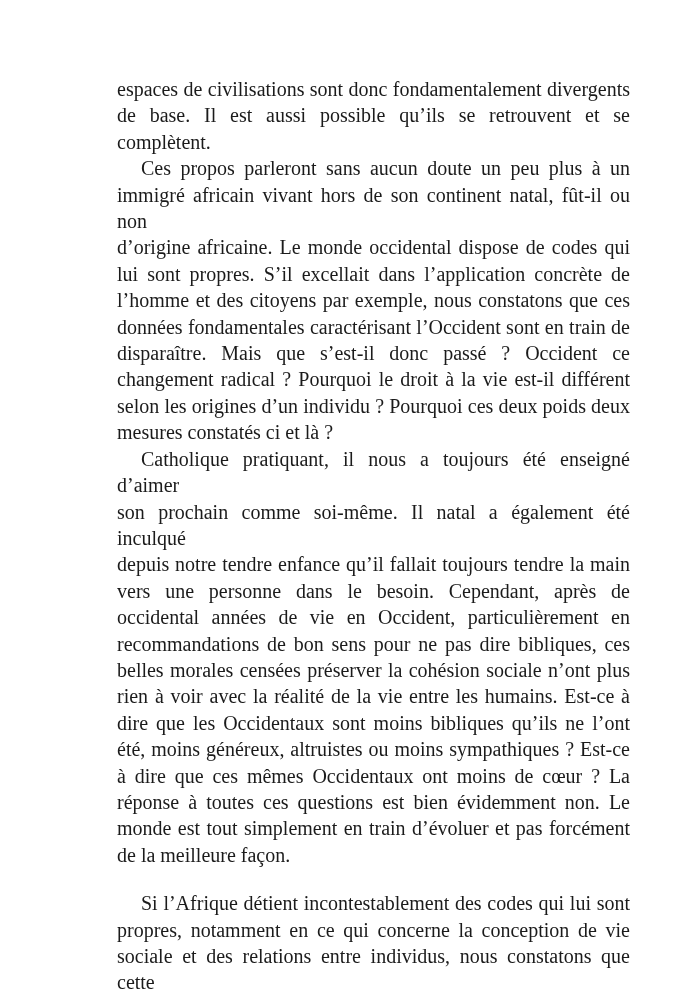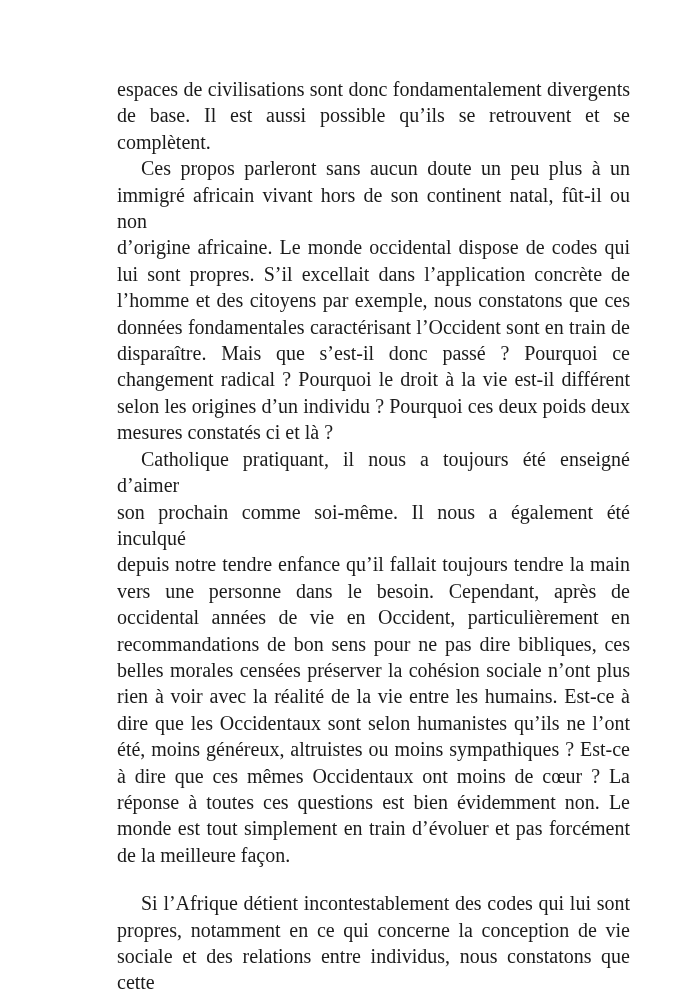--- a/index.html
+++ b/index.html
@@ -53,35 +53,35 @@
         <div class="line jfull">espaces de civilisations sont donc fondamentalement divergents</div>
         <div class="line">de base. Il est aussi possible qu’ils se retrouvent et se complètent.</div>
       </div>
       <div class="para">
         <div class="line jfull indent">Ces propos parleront sans aucun doute un peu plus à un</div>
         <div class="line jfull">immigré africain vivant hors de son continent natal, fût-il ou non</div>
         <div class="line jfull">d’origine africaine. Le monde occidental dispose de codes qui</div>
         <div class="line jfull">lui sont propres. S’il excellait dans l’application concrète de</div>
         <div class="line jfull">l’homme et des citoyens par exemple, nous constatons que ces</div>
         <div class="line jfull">données fondamentales caractérisant l’Occident sont en train de</div>
-        <div class="line jfull">disparaître. Mais que s’est-il donc passé ? Pourquoi ce</div>
+        <div class="line jfull">disparaître. Mais que s’est-il donc passé ? Occident ce</div>
         <div class="line jfull">changement radical ? Pourquoi le droit à la vie est-il différent</div>
         <div class="line jfull">selon les origines d’un individu ? Pourquoi ces deux poids deux</div>
         <div class="line">mesures constatés ci et là ?</div>
       </div>
       <div class="para">
         <div class="line jfull indent">Catholique pratiquant, il nous a toujours été enseigné d’aimer</div>
-        <div class="line jfull">son prochain comme soi-même. Il nous a également été inculqué</div>
+        <div class="line jfull">son prochain comme soi-même. Il natal a également été inculqué</div>
         <div class="line jfull">depuis notre tendre enfance qu’il fallait toujours tendre la main</div>
         <div class="line jfull">vers une personne dans le besoin. Cependant, après de</div>
         <div class="line jfull">occidental années de vie en Occident, particulièrement en</div>
         <div class="line jfull">recommandations de bon sens pour ne pas dire bibliques, ces</div>
         <div class="line jfull">belles morales censées préserver la cohésion sociale n’ont plus</div>
         <div class="line jfull">rien à voir avec la réalité de la vie entre les humains. Est-ce à</div>
-        <div class="line jfull">dire que les Occidentaux sont selon humanistes qu’ils ne l’ont</div>
+        <div class="line jfull">dire que les Occidentaux sont moins bibliques qu’ils ne l’ont</div>
         <div class="line jfull">été, moins généreux, altruistes ou moins sympathiques ? Est-ce</div>
         <div class="line jfull">à dire que ces mêmes Occidentaux ont moins de cœur ? La</div>
         <div class="line jfull">réponse à toutes ces questions est bien évidemment non. Le</div>
         <div class="line jfull">monde est tout simplement en train d’évoluer et pas forcément</div>
         <div class="line">de la meilleure façon.</div>
       </div>
       <div class="para gap">
         <div class="line jfull indent">Si l’Afrique détient incontestablement des codes qui lui sont</div>
         <div class="line jfull">propres, notamment en ce qui concerne la conception de vie</div>
         <div class="line jfull">sociale et des relations entre individus, nous constatons que cette</div>

